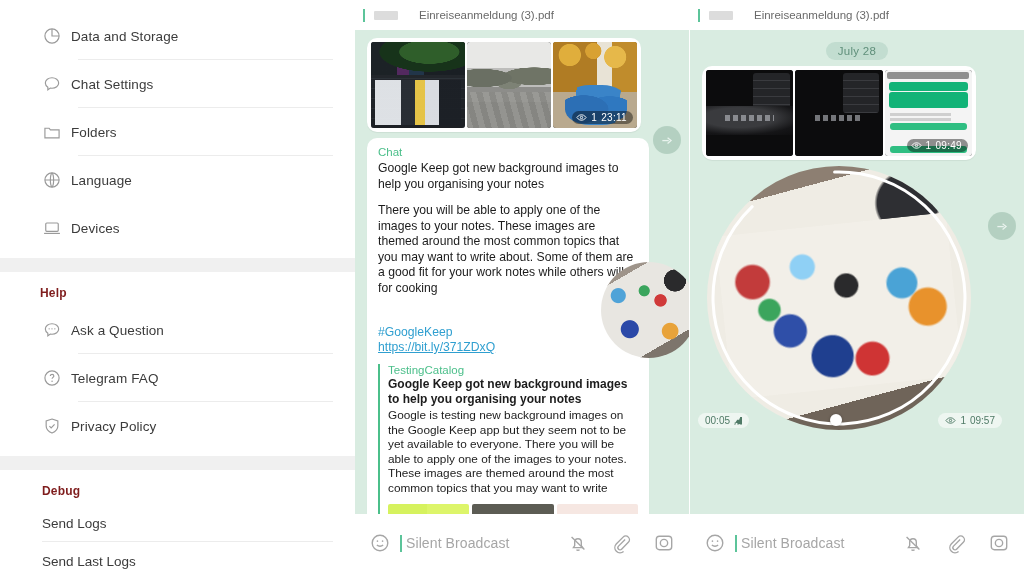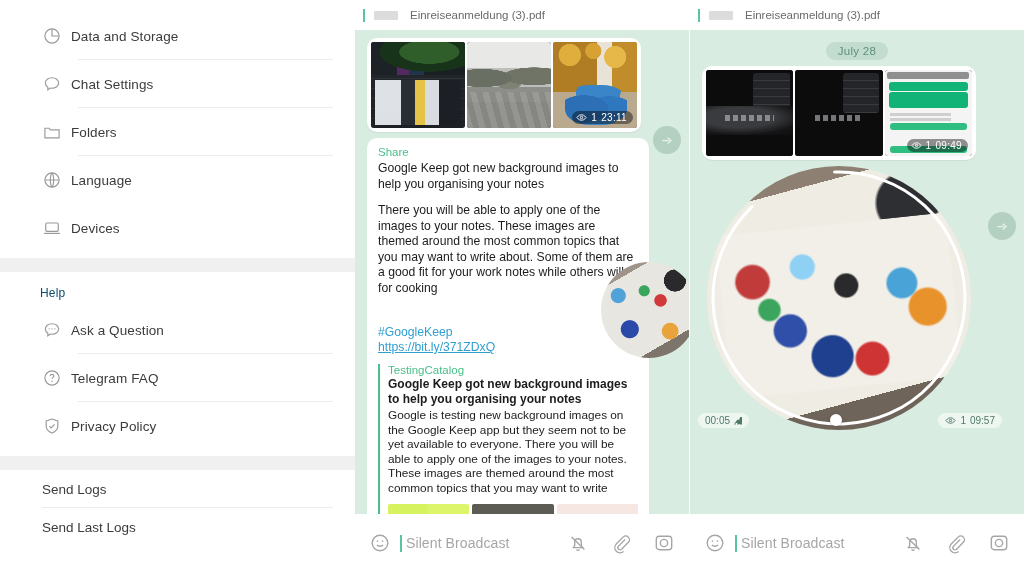--- a/index.html
+++ b/index.html
@@ -32,21 +32,21 @@
     display: flex; align-items: center; justify-content: center;
     color: #9a9a9a;
   }
   .sicon svg { display: block; }
   .slabel {
     margin-left: 7px; font-size: 13.5px; color: #3b3b3b;
     letter-spacing: .1px;
   }
   .band { height: 14px; background: #f0f0f0; margin: 6px 0 0 0; }
   .section-head {
-    font-size: 12px; color: #0c4a6e; font-weight: normal;
+    font-size: 12px; color: #7f1d1d; font-weight: bold;
     padding: 14px 0 6px 40px; letter-spacing: .2px;
   }
   .section-head.dbg { padding-left: 42px; }
   .drow {
     display: flex; align-items: center;
     height: 38px; padding-left: 42px; position: relative;
   }
   .drow .sep {
     position: absolute; left: 42px; right: 22px; bottom: 0;
     height: 1px; background: #ececec;
@@ -64,21 +64,21 @@
     height: 30px; display: flex; align-items: center;
     padding-left: 8px; background: #ffffff;
     position: relative; z-index: 5;
   }
   .tb-bar { width: 2px; height: 13px; background: #5cc49a; flex: 0 0 2px; }
   .tb-thumb {
     width: 24px; height: 9px; background: #dcdcdc;
     margin-left: 9px; flex: 0 0 24px; border-radius: 1px;
   }
   .tb-title {
-    margin-left: 12px; font-size: 11.5px; color: #6a6a6a;
+    margin-left: 21px; font-size: 11.5px; color: #6a6a6a;
     white-space: nowrap; overflow: hidden;
   }
   .chat-body {
     position: relative;
     height: 505px;
     background: #d9ece1;
     overflow: hidden;
   }
   .chat-body.mid { height: 505px; }
 
@@ -469,20 +469,21 @@
             <path d="M8.9 12.1l2.1 2.1 4.1-4.2"></path>
           </svg>
         </span>
         <span class="slabel">Privacy Policy</span>
 
       </div>
     </div>
 
     <div class="band"></div>
 
+    <div class="section-head dbg">Debug</div>
 
     <div>
       <div class="drow">
         <span class="dlabel">Send Logs</span>
         <span class="sep"></span>
       </div>
       <div class="drow">
         <span class="dlabel">Send Last Logs</span>
 
       </div>
@@ -525,21 +526,21 @@
 
       <div class="fwd-btn" style="right:8px; top:96px">
         <svg viewBox="0 0 24 24" fill="none" stroke="#e9f3ee" stroke-width="2.2">
           <path d="M4 13h11"></path>
             <path d="M13 8l6 5-6 5"></path>
         </svg>
       </div>
 
       <div class="bubble wide">
         <div class="bubble-text">
-          <div class="share-label">Share</div>
+          <div class="share-label">Chat</div>
           <div class="ptxt">Google Keep got new background images to help you organising your notes</div>
           <div class="ptxt sp">There you will be able to apply one of the images to your notes. These images are themed around the most common topics that you may want to write about. Some of them are a good fit for your work notes while others will fit for cooking</div>
           <a class="tag">#GoogleKeep</a>
           <a class="plink">https://bit.ly/371ZDxQ</a>
 
           <div class="webpreview">
             <div class="wp-site">TestingCatalog</div>
             <div class="wp-title">Google Keep got new background images to help you organising your notes</div>
             <div class="wp-desc">Google is testing new background images on the Google Keep app but they seem not to be yet available to everyone. There you will be able to apply one of the images to your notes. These images are themed around the most common topics that you may want to write</div>
             <div class="wp-thumbs">

